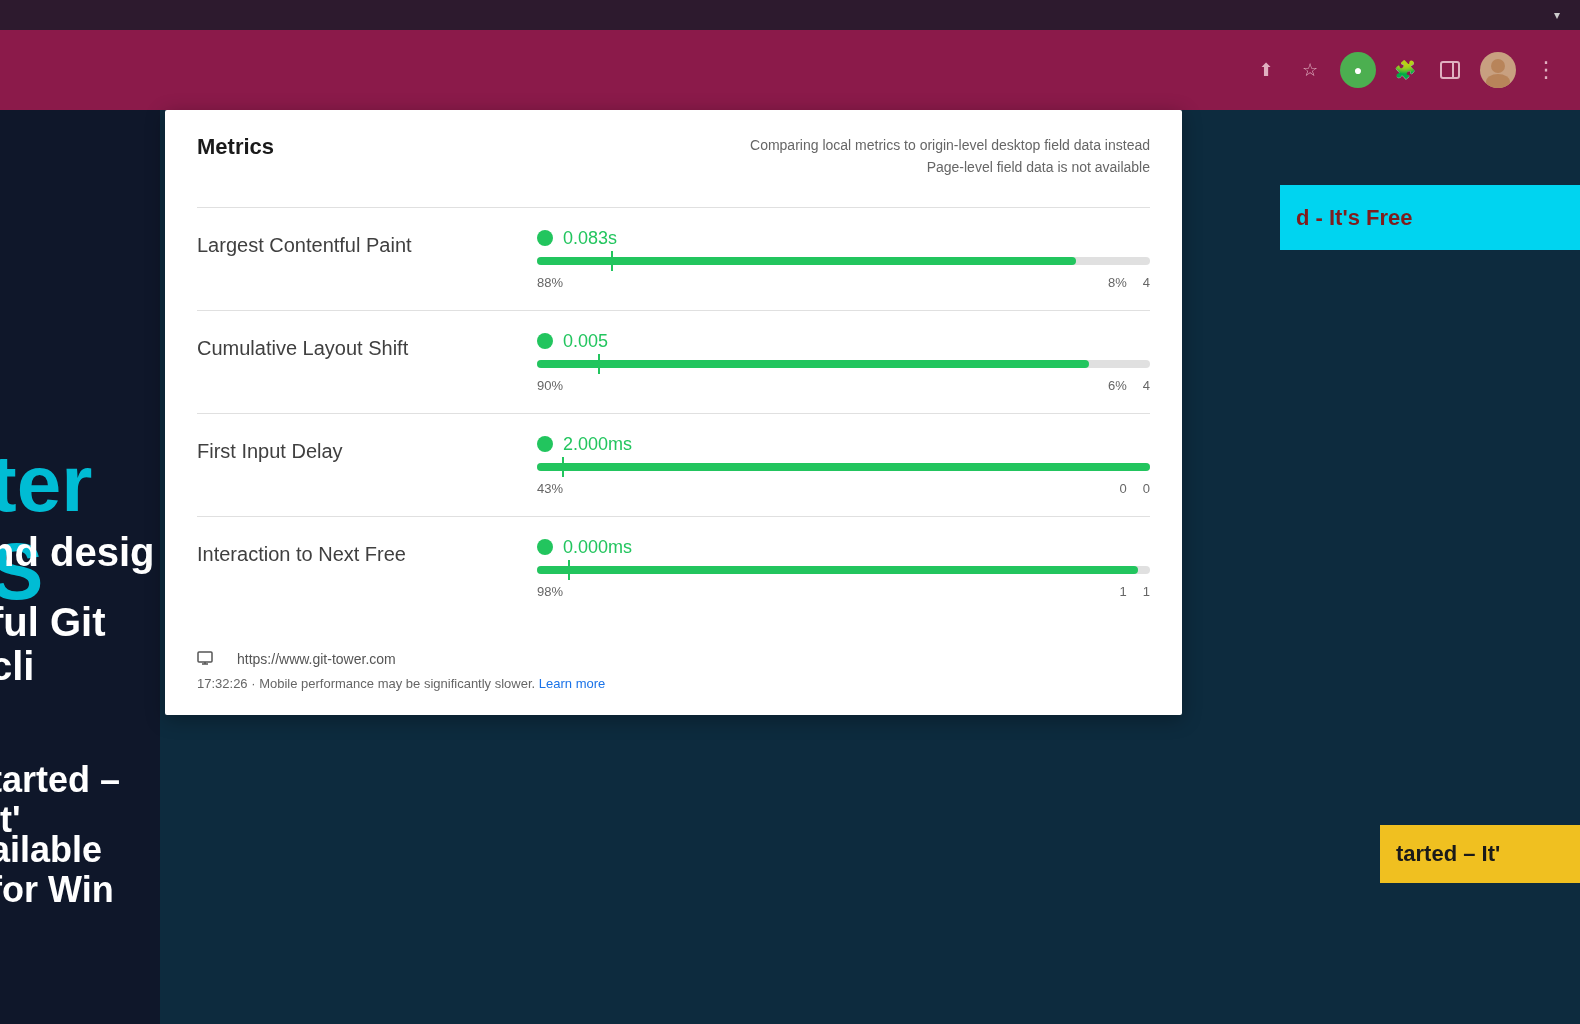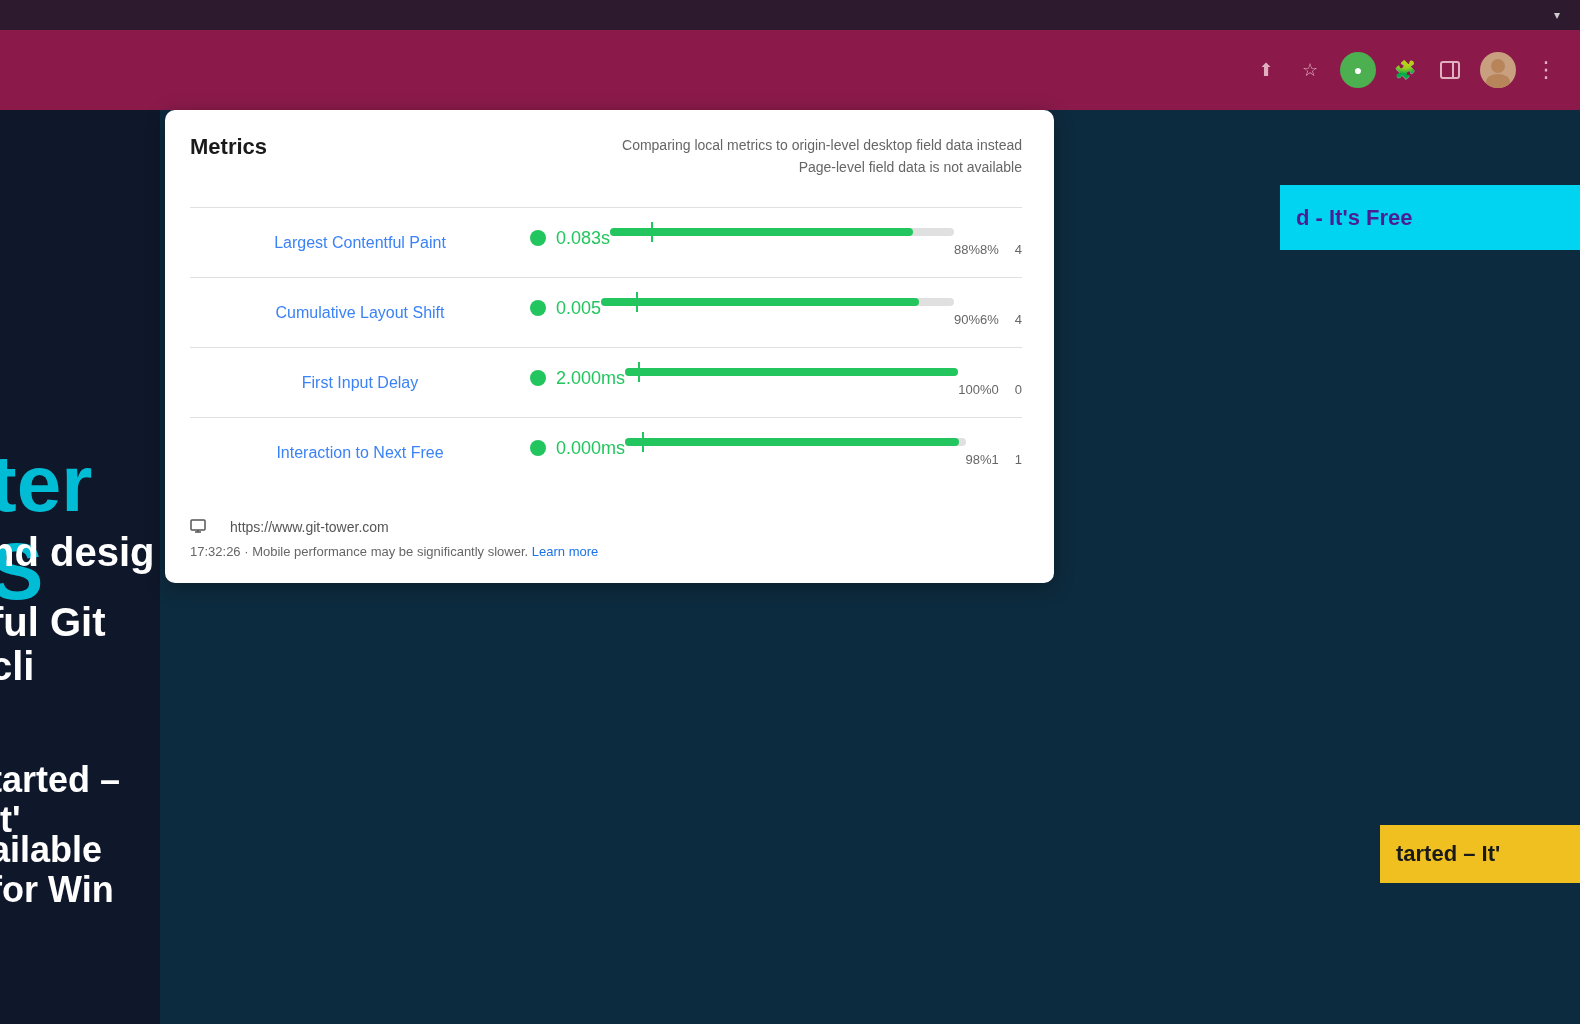--- a/index.html
+++ b/index.html
@@ -164,33 +164,33 @@
       top: 75px;
       right: 0;
       width: 300px;
       height: 65px;
       background: #00d4f0;
       display: flex;
       align-items: center;
       padding-left: 16px;
       font-size: 22px;
       font-weight: 700;
-      color: #4c1d95;
+      color: #7f1d1d;
     }
 
     
     .metrics-panel {
       position: absolute;
       top: 110px;
       left: 165px;
-      width: 889px;
+      width: 1017px;
       background: #fff;
-      border-radius: 10px;
+      border-radius: 2px;
       box-shadow: 0 4px 20px rgba(0,0,0,0.3);
-      padding: 24px 32px 24px 25px;
+      padding: 24px 32px 24px 32px;
       z-index: 100;
     }
 
     .metrics-header {
       display: flex;
       justify-content: space-between;
       align-items: flex-start;
       margin-bottom: 28px;
     }
 
@@ -211,31 +211,30 @@
     .metric-row {
       padding: 20px 0;
       border-top: 1px solid #e0e0e0;
       display: flex;
       align-items: flex-start;
       gap: 0;
     }
 
     .metric-label {
       width: 340px;
-      font-size: 16px;
-      color: #3b82f6;
+      font-size: 20px;
+      color: #404040;
       padding-top: 6px;
       flex-shrink: 0;
-      text-align: center;
     }
 
     .metric-chart-area {
       flex: 1;
       display: flex;
-      flex-direction: row;
+      flex-direction: column;
     }
 
     .metric-value-row {
       display: flex;
       align-items: center;
       gap: 10px;
       margin-bottom: 8px;
     }
 
     .metric-dot {
@@ -430,21 +429,21 @@
       <div class="metric-value-row">
         <div class="metric-dot"></div>
         <span class="metric-value">2.000ms</span>
       </div>
       <div class="metric-bar-container">
         <div class="metric-bar-track"></div>
         <div class="metric-bar-fill" style="width:100%"></div>
         <div class="vertical-marker" style="left:4%"></div>
       </div>
       <div class="metric-bar-label-row">
-        <span>100%</span>
+        <span>43%</span>
         <div class="metric-bar-right-labels">
           <span>0</span>
           <span>0</span>
         </div>
       </div>
     </div>
   </div>
       <div class="metric-row">
     <div class="metric-label">Interaction to Next Free</div>
     <div class="metric-chart-area">

